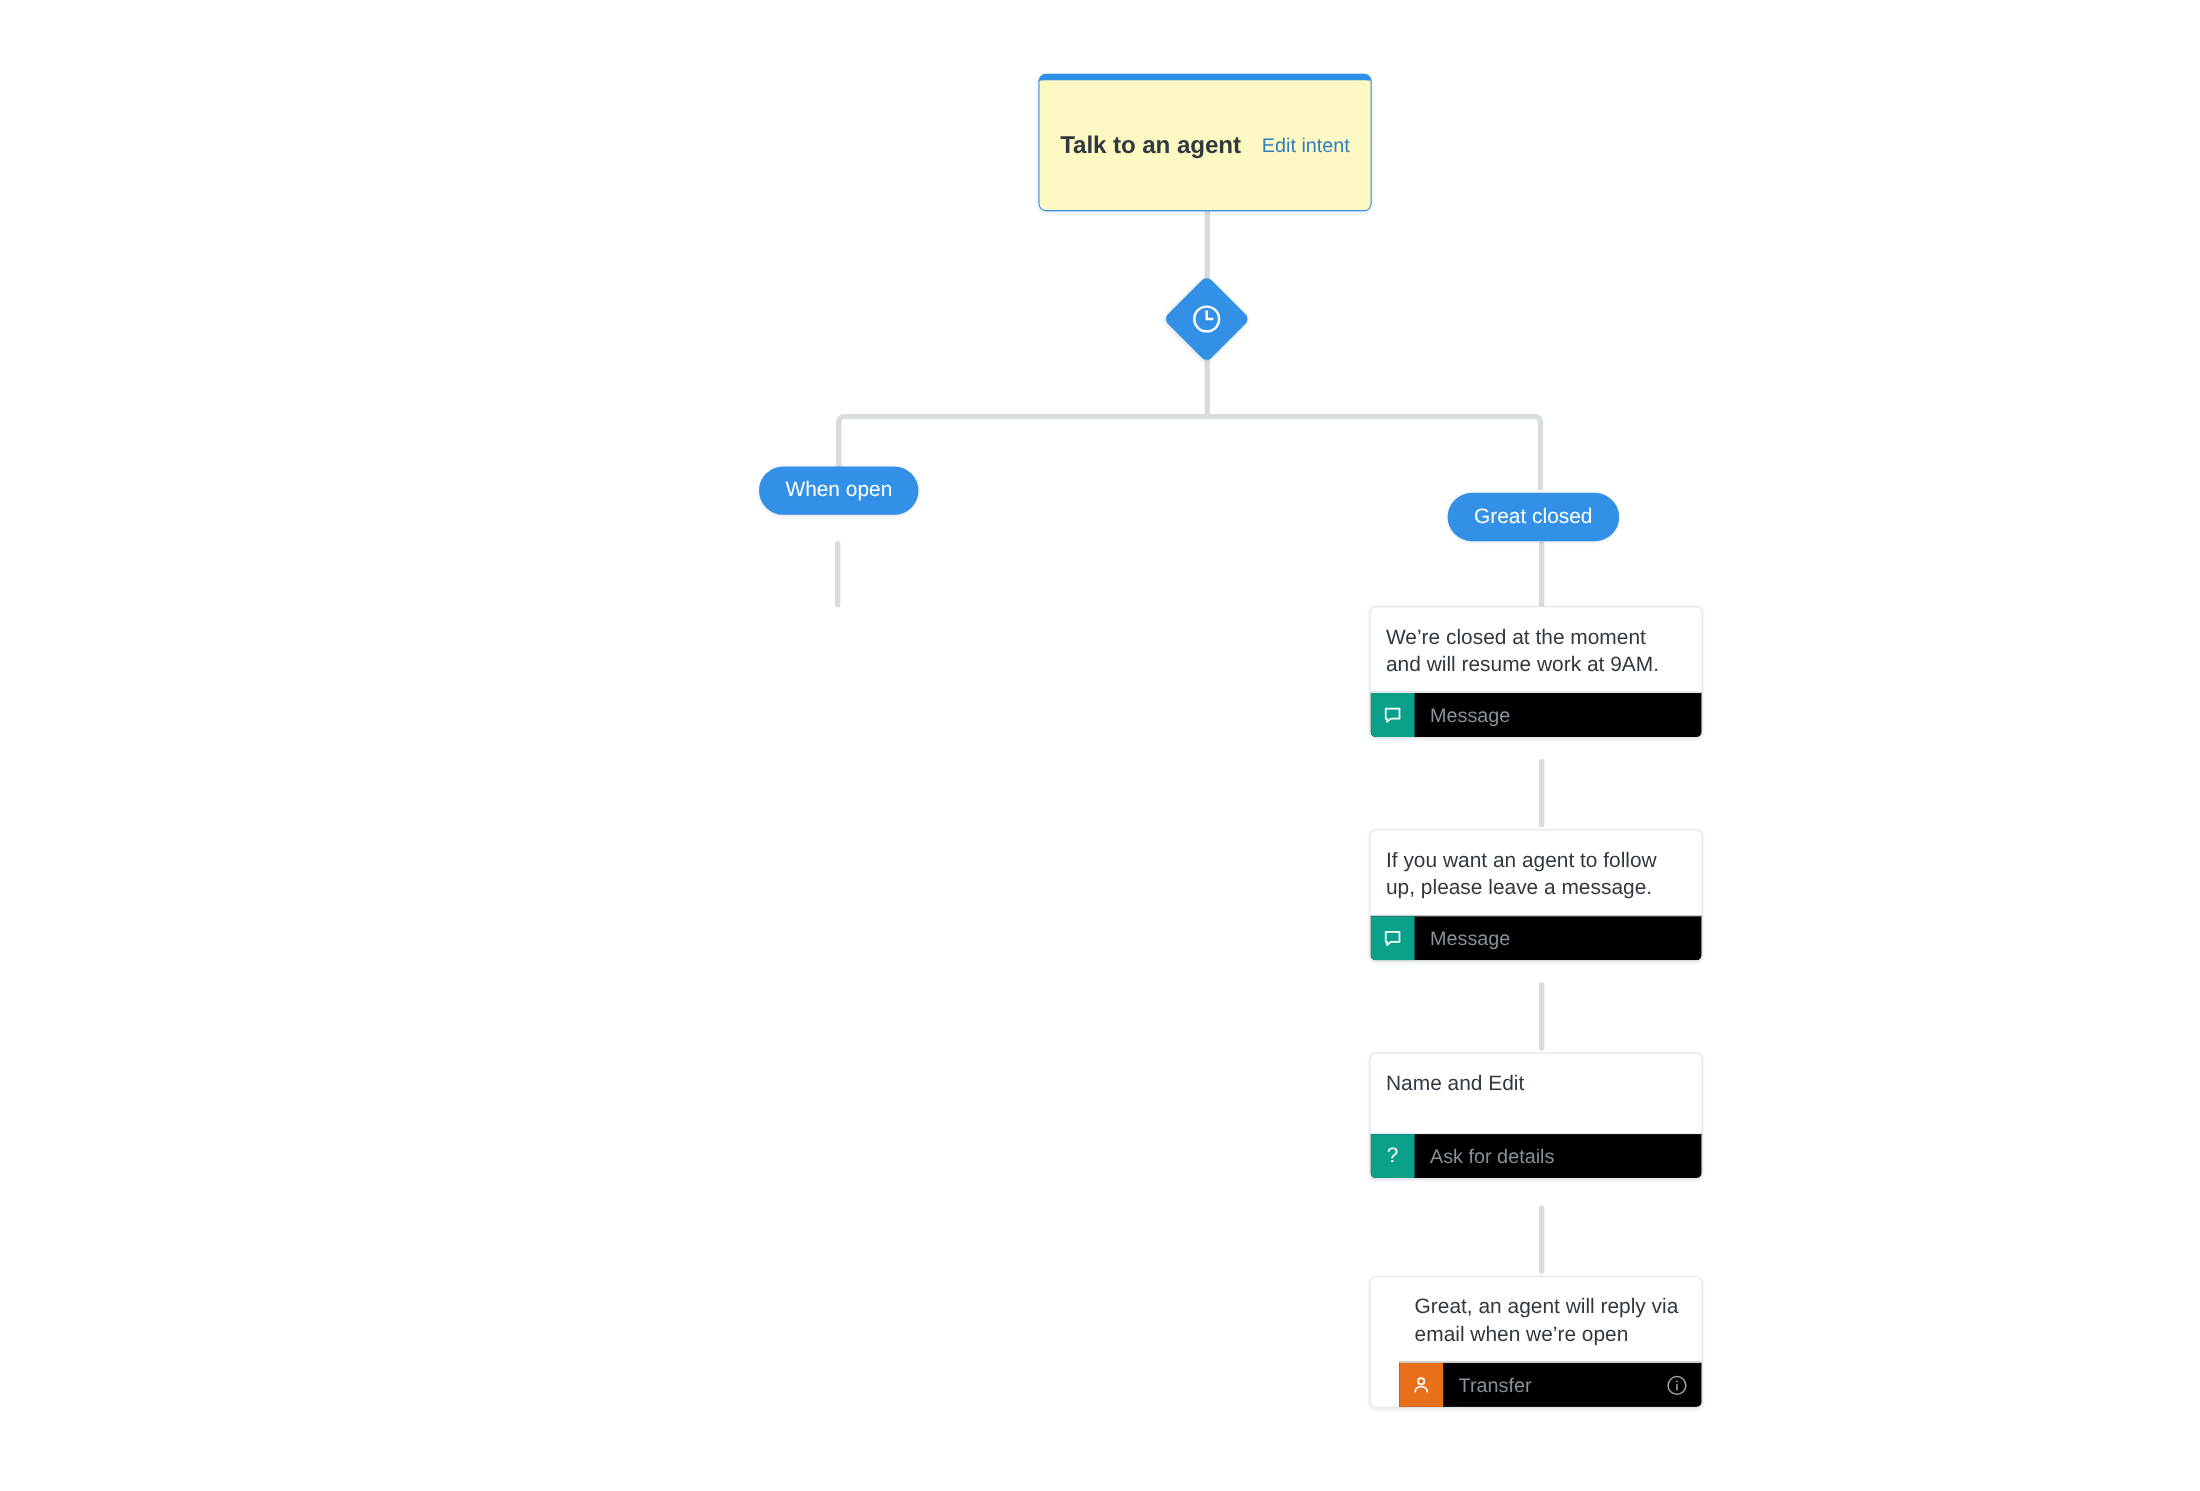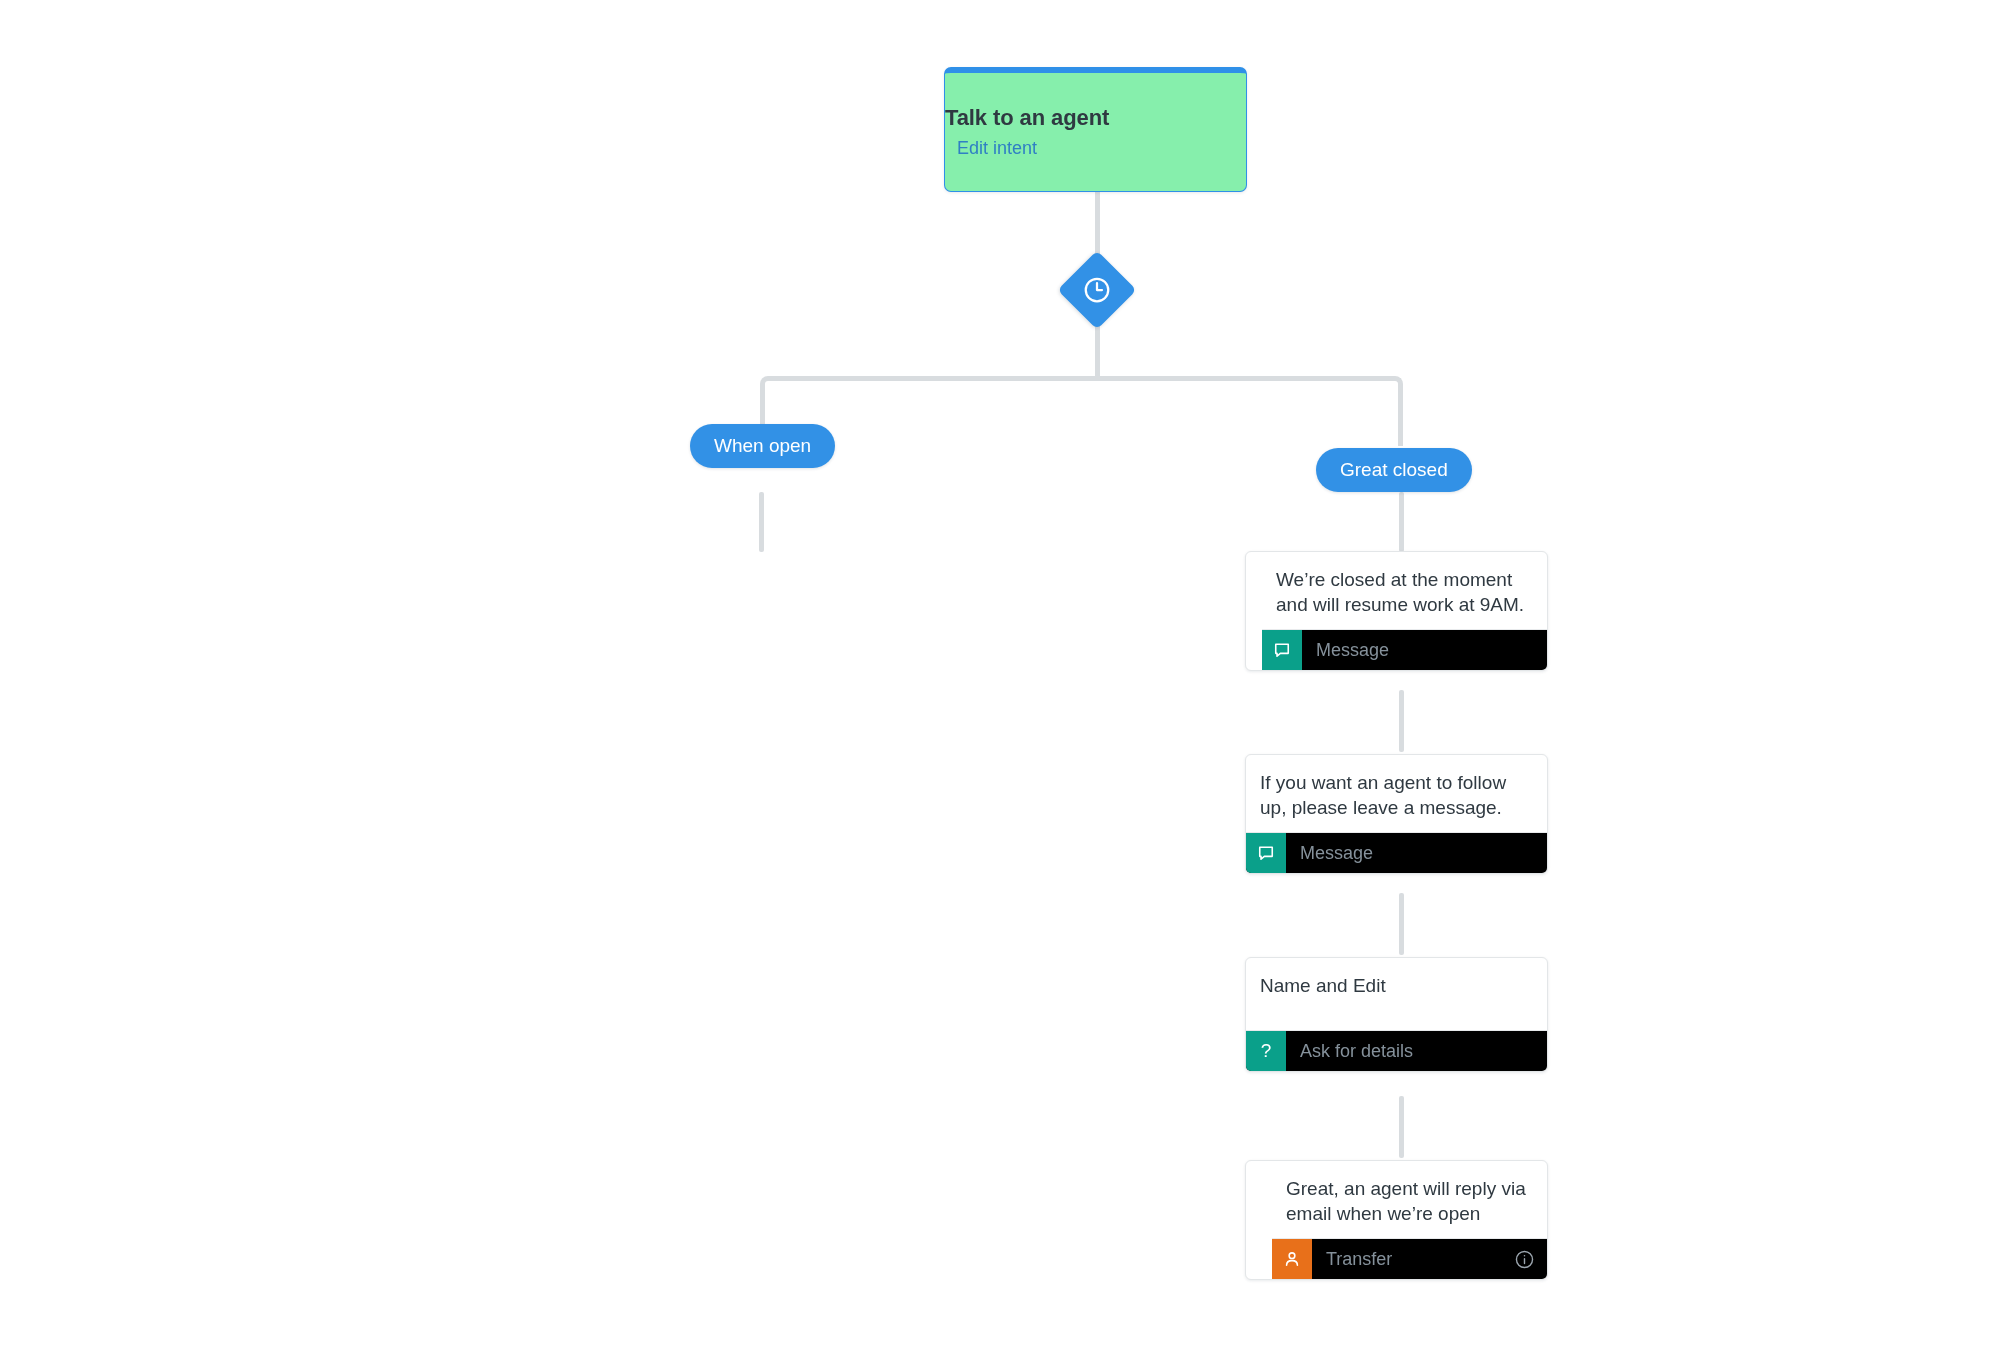--- a/index.html
+++ b/index.html
@@ -37,28 +37,28 @@
     box-sizing: border-box;
     border: 5px solid #d8dcdf;
     border-bottom: none;
     border-radius: 8px 8px 0 0;
   }
 
   
   .intent-node {
     position: absolute;
     box-sizing: border-box;
-    background: #86efac;
+    background: #fef9c3;
     border: 1px solid #2f90e8;
     border-top: 6px solid #2f90e8;
     border-radius: 7px;
     box-shadow: 0 1px 3px rgba(30,50,70,0.10);
     display: flex;
-    flex-direction: column;
-    align-items: flex-start;
+    flex-direction: row;
+    align-items: center;
     justify-content: center;
     gap: 7px;
   }
   .intent-title {
     font-size: 22px;
     font-weight: bold;
     color: #2f3941;
     letter-spacing: -0.1px;
   }
   .intent-link {
@@ -200,21 +200,21 @@
   </div>
 
   <div class="pill" style="left:690px; top:424px;">
     <span>When open</span>
   </div>
 
   <div class="pill" style="left:1316px; top:448px;">
     <span>Great closed</span>
   </div>
 
-  <div class="card" style="left:1245px; top:551px;padding-left:16px;">
+  <div class="card" style="left:1245px; top:551px;">
     <div class="card-body">We’re closed at the moment and will resume work at 9AM.</div>
     <div class="card-footer">
       <div class="card-badge badge-message">
         <svg width="20" height="20" viewBox="0 0 24 24" fill="none" stroke="#ffffff" stroke-width="1.9" stroke-linecap="round" stroke-linejoin="round">
           <path d="M4.5 5h15v11h-9.5l-4 3.5V16h-1.5z"></path>
         </svg>
       </div>
       <div class="card-footer-label">Message</div>
     </div>
   </div>

